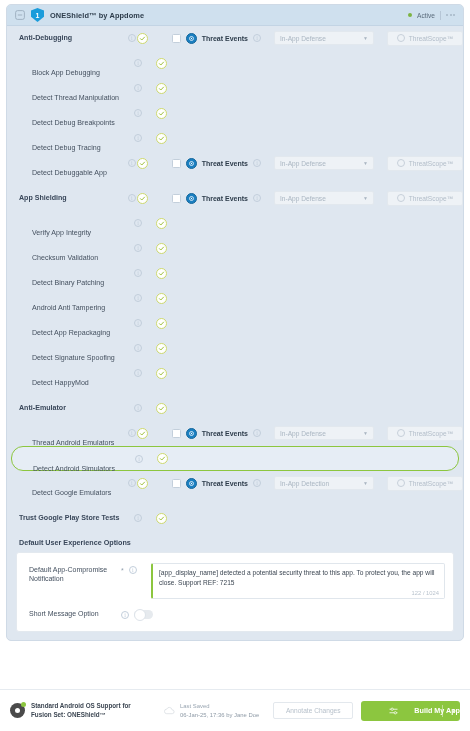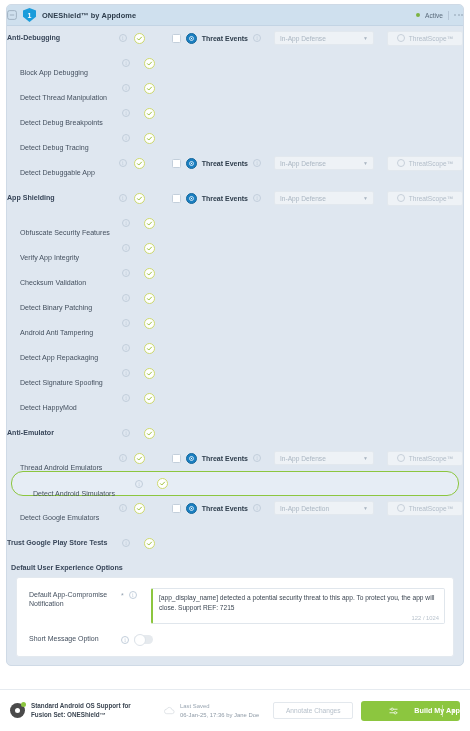--- a/index.html
+++ b/index.html
@@ -29,21 +29,21 @@
     border: 1px solid #cfdae6;
     border-radius: 5px;
     overflow: hidden;
   }
 
   
   .panel-head {
     height: 21px;
     background: #cfe0ee;
     display: flex; align-items: center;
-    padding: 0 0;
+    padding: 0 8px;
     border-bottom: 1px solid #c3d4e4;
   }
   .collapse-ic { width: 10px; height: 10px; margin-right: 6px; opacity:.55; }
   .shield-badge {
     width: 13px; height: 14px; margin-right: 6px;
     background: #1a9cdb;
     -webkit-clip-path: polygon(50% 0,100% 18%,100% 62%,50% 100%,0 62%,0 18%);
     clip-path: polygon(50% 0,100% 18%,100% 62%,50% 100%,0 62%,0 18%);
     display:flex; align-items:center; justify-content:center;
     color:#fff; font-size:7px; font-weight:bold;
@@ -54,20 +54,21 @@
   .active-lbl { font-size:6.6px; color:#5a6b7c; }
   .vsep { width:1px;height:9px;background:#b6c6d6; }
   .kebab { display:flex; gap:1.5px; opacity:.35; }
   .kebab i { width:2px;height:2px;border-radius:50%;background:#5a6b7c;display:block; }
 
   
   .row {
     height: 25px;
     display: flex; align-items: center;
     position: relative;
+    padding-left: 12px;
     border-bottom: 1px solid rgba(255,255,255,0.0);
   }
   .row.group > .row-label { font-weight: bold; color:#39475a; padding-left:0; }
   .row.child > .row-label { padding-left: 13px; color:#44505f;margin-top:21px; }
   .row-label { font-size: 7.1px; color:#44505f; width: 108px; flex-shrink:0; line-height:1.25; }
 
   .row.highlight {
     border: 1.5px solid #8cc63f;
     border-radius: 12px;
     background: #e6edf5;
@@ -128,21 +129,21 @@
     font-size:6.6px;color:#b2bdc9;flex-shrink:0;
   }
   .ts-ring {
     width:8px;height:8px;border-radius:50%;
     border:1.4px solid #c7d0da;
   }
 
   .sect-gap { height: 10px; }
 
   
-  .ux-title { font-size:7.2px;font-weight:bold;color:#39475a;padding:7px 0 5px 4px; }
+  .ux-title { font-size:7.2px;font-weight:bold;color:#39475a;padding:7px 0 5px 12px; }
   .ux-card {
     background:#ffffff; border:1px solid #e3e9ef; border-radius:3px;
     margin: 0 9px 8px 9px; padding: 6px 0 4px 0;
   }
   .ux-row { display:flex; align-items:flex-start; padding: 4px 8px 4px 12px; min-height:24px; }
   .ux-label { font-size:7px;color:#44505f;width:92px;flex-shrink:0;line-height:1.35;padding-top:2px; }
   .ux-mid { display:flex;align-items:center;gap:5px;width:30px;flex-shrink:0;padding-top:3px; }
   .star { font-size:7px;color:#93a1b0; }
 
   .ta-wrap {
@@ -365,33 +366,20 @@
                 <span>In-App Defense</span>
                 <span class="caret">▼</span>
               </span>
               <span class="ts-btn">
                 <span class="ts-ring"></span>
                 <span>ThreatScope™</span>
               </span>
             </span>
           </div>
           <div class="row child">
-            <span class="row-label">Obfuscate Security Features</span>
-            <span class="col-info">
-              <span class="info-ic"></span>
-            </span>
-            <span class="col-check">
-              <span class="check-ic">
-                <svg viewBox="0 0 12 12">
-                  <polyline points="2.5,6.3 4.8,8.6 9.5,3.6" fill="none" stroke="#9dbf3b" stroke-width="1.7" stroke-linecap="round" stroke-linejoin="round"></polyline>
-                </svg>
-              </span>
-            </span>
-          </div>
-          <div class="row child">
             <span class="row-label">Verify App Integrity</span>
             <span class="col-info">
               <span class="info-ic"></span>
             </span>
             <span class="col-check">
               <span class="check-ic">
                 <svg viewBox="0 0 12 12">
                   <polyline points="2.5,6.3 4.8,8.6 9.5,3.6" fill="none" stroke="#9dbf3b" stroke-width="1.7" stroke-linecap="round" stroke-linejoin="round"></polyline>
                 </svg>
               </span>

